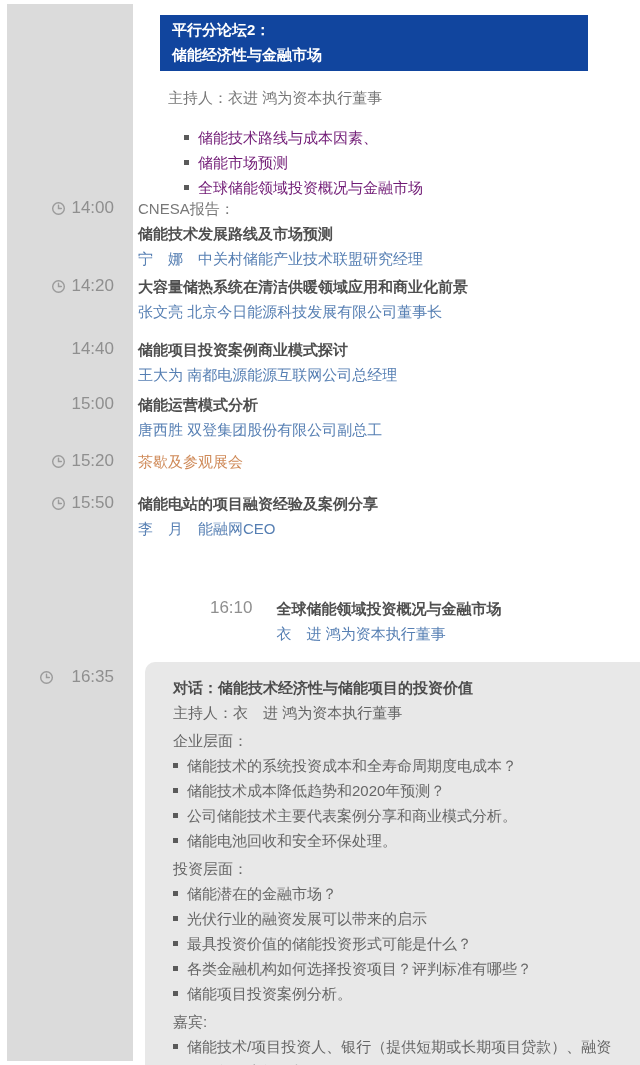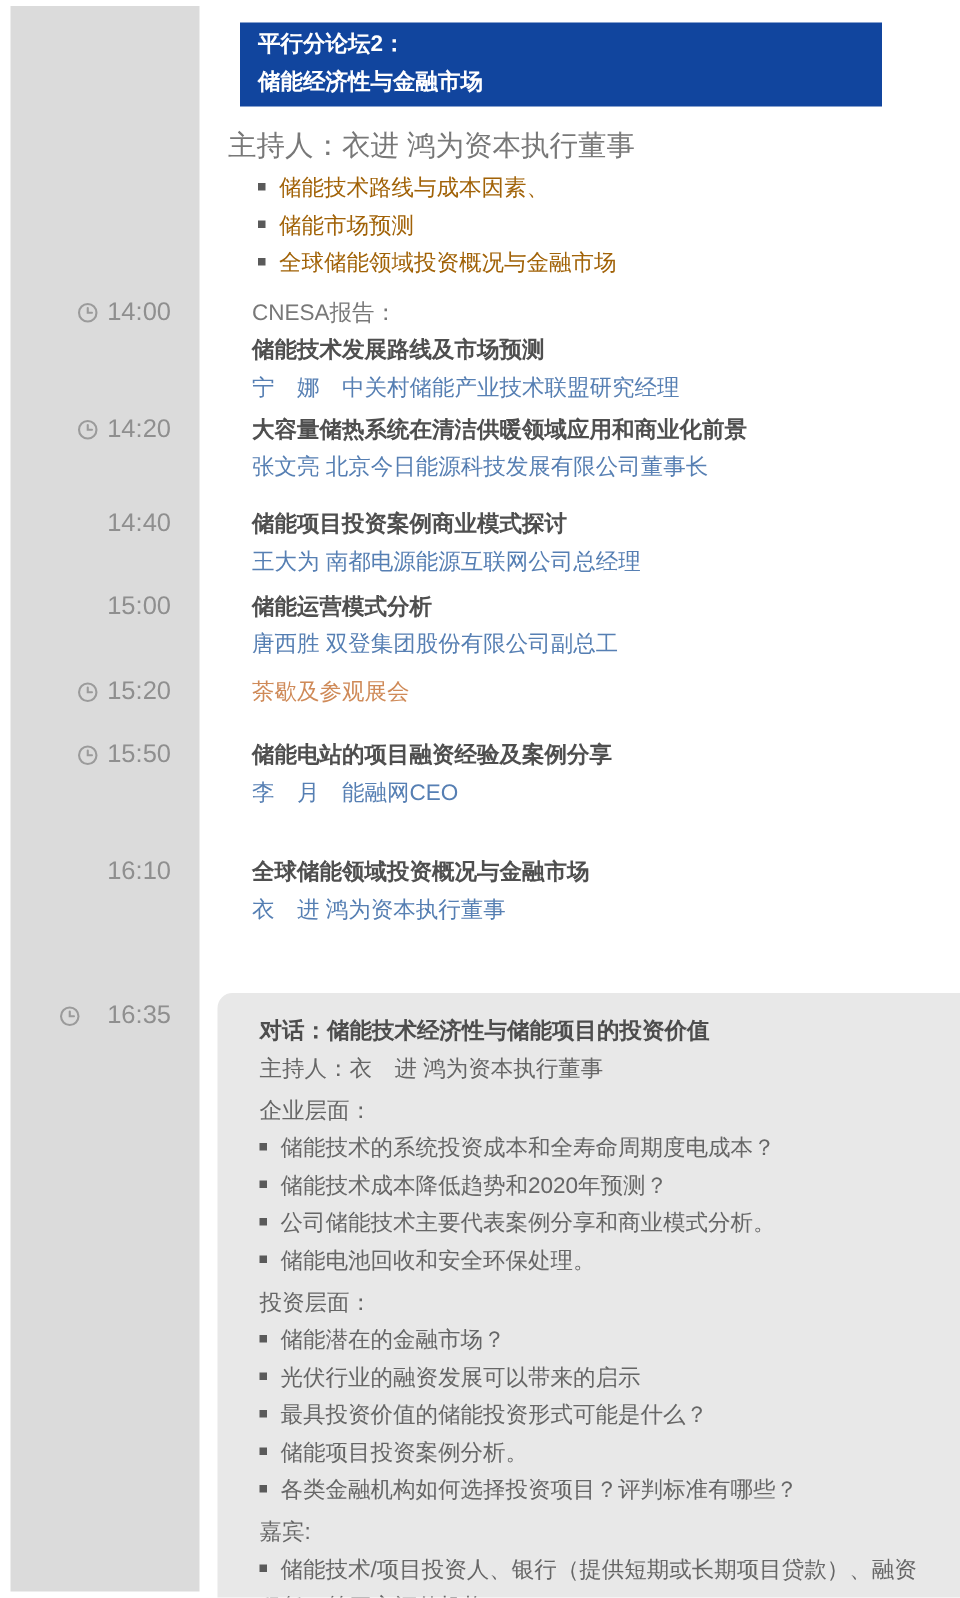--- a/index.html
+++ b/index.html
@@ -13,44 +13,44 @@
     position:absolute;left:7px;top:4px;width:126px;height:1057px;
     background:#dbdbdb;
   }
   .header-box{
     position:absolute;left:160px;top:15px;width:404px;
     background:#11459e;color:#ffffff;
     font-size:15px;font-weight:bold;line-height:25px;
     padding:2px 12px 4px 12px;
   }
   .intro-moderator{
-    position:absolute;left:152px;top:86px;
-    font-size:19px;color:#787878;line-height:24px;
+    position:absolute;left:168px;top:86px;
+    font-size:15px;color:#787878;line-height:24px;
   }
   .intro-topics{
-    position:absolute;left:172px;top:113px;margin:0;padding:0;list-style:none;
-    font-size:15px;color:#a16207;
+    position:absolute;left:172px;top:113px;margin:12px;padding:0;list-style:none;
+    font-size:15px;color:#701a75;
   }
   .intro-topics li{line-height:25px;}
   .sq{
     display:inline-block;width:5px;height:5px;background:#5a5a5a;
     margin-right:9px;vertical-align:3px;
   }
   .row{
     position:absolute;left:28px;right:0;display:flex;align-items:flex-start;
   }
   .time-col{
     width:86px;flex:0 0 86px;display:flex;justify-content:flex-end;
     align-items:center;gap:5px;
     font-size:17px;color:#8f8f8f;line-height:24px;white-space:nowrap;
   }
   .time-col.tight{gap:17px;}
   .clock{width:15px;height:15px;flex:0 0 15px;}
   .clock circle,.clock path{fill:none;stroke:#9b9b9b;stroke-width:1.5;stroke-linecap:round;}
-  .body-col{margin-left:54px;font-size:15px;line-height:25px;}
+  .body-col{margin-left:24px;font-size:15px;line-height:25px;}
   .pre-line{color:#787878;}
   .session-title{color:#4f4f4f;font-weight:bold;}
   .speaker{color:#567fb3;}
   .break-label{color:#cf8a58;}
   .dialog-box{
     position:absolute;left:145px;top:662px;width:495px;height:473px;
     background:#e8e8e8;border-radius:10px 0 0 10px;
     box-sizing:border-box;padding:13px 25px 0 28px;
     font-size:15px;color:#666666;
   }
@@ -147,21 +147,21 @@
         <path d="M8 4.6 L8 8 L11 8"></path>
       </svg>
     <span>15:50</span>
   </div>
   <div class="body-col">
     <div class="session-title">储能电站的项目融资经验及案例分享</div>
     <div class="speaker">李　月　能融网CEO</div>
   </div>
 </div>
 
-<div class="row" style="top:569px;">
+<div class="row" style="top:596px;justify-content:center;">
   <div class="time-col">
     <span>16:10</span>
   </div>
   <div class="body-col">
     <div class="session-title">全球储能领域投资概况与金融市场</div>
     <div class="speaker">衣　进 鸿为资本执行董事</div>
   </div>
 </div>
 
 <div class="row" style="top:665px;">
@@ -184,21 +184,21 @@
     <li><span class="sq"></span><span>储能技术成本降低趋势和2020年预测？</span></li>
     <li><span class="sq"></span><span>公司储能技术主要代表案例分享和商业模式分析。</span></li>
     <li><span class="sq"></span><span>储能电池回收和安全环保处理。</span></li>
   </ul>
 
   <div class="d-label">投资层面：</div>
   <ul class="d-list">
     <li><span class="sq"></span><span>储能潜在的金融市场？</span></li>
     <li><span class="sq"></span><span>光伏行业的融资发展可以带来的启示</span></li>
     <li><span class="sq"></span><span>最具投资价值的储能投资形式可能是什么？</span></li>
+    <li><span class="sq"></span><span>各类金融机构如何选择投资项目？评判标准有哪些？</span></li>
     <li><span class="sq"></span><span>储能项目投资案例分析。</span></li>
-    <li><span class="sq"></span><span>各类金融机构如何选择投资项目？评判标准有哪些？</span></li>
   </ul>
 
   <div class="d-label">嘉宾:</div>
   <ul class="d-list">
     <li><span class="sq"></span><span>储能技术/项目投资人、银行（提供短期或长期项目贷款）、融资租凭、第三方评估机构</span></li>
   </ul>
 </div>
 
 </body></html>

